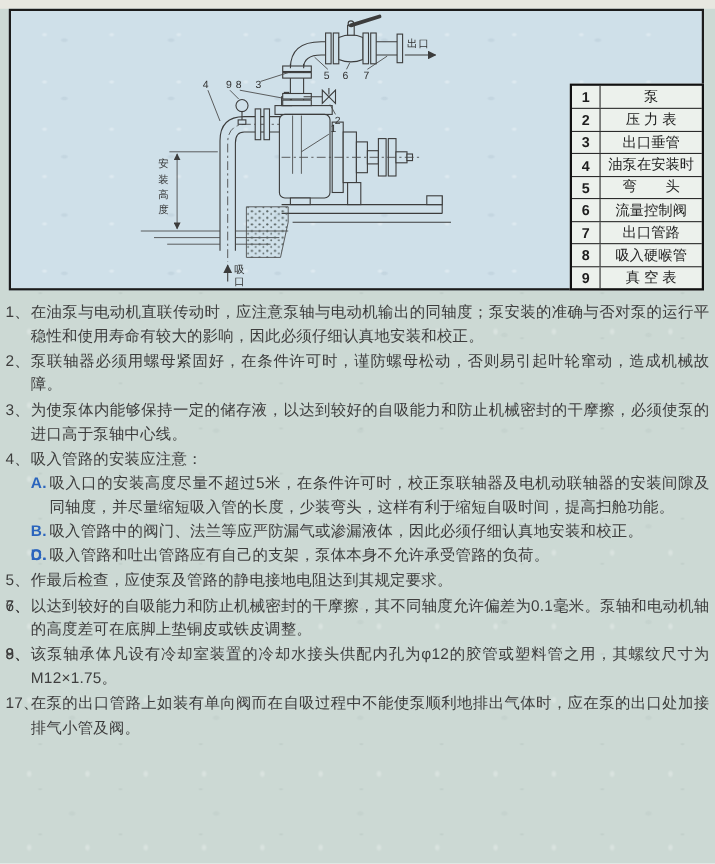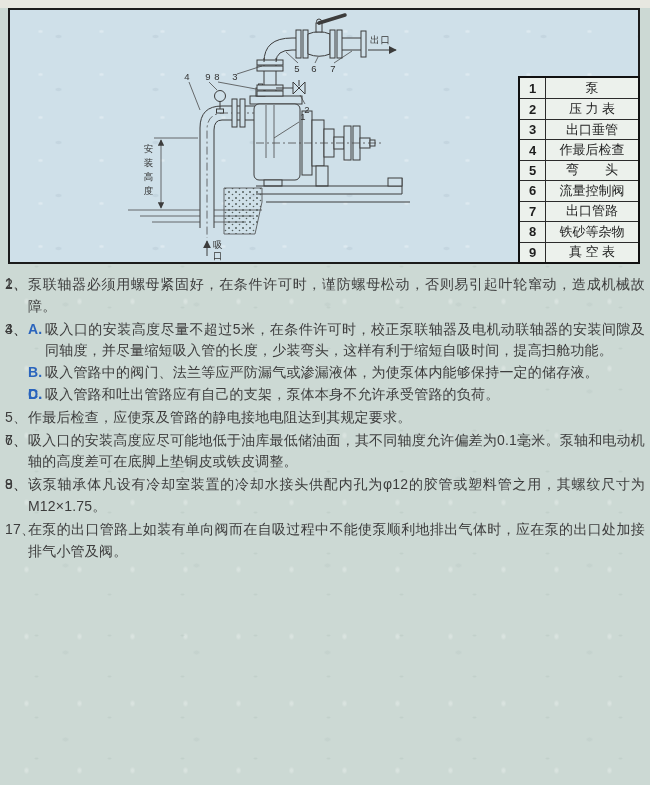--- a/index.html
+++ b/index.html
@@ -199,56 +199,56 @@
       <div class="pt-row">
           <div class="pt-no">2</div>
           <div class="pt-name">压 力 表</div>
         </div>
       <div class="pt-row">
           <div class="pt-no">3</div>
           <div class="pt-name">出口垂管</div>
         </div>
       <div class="pt-row">
           <div class="pt-no">4</div>
-          <div class="pt-name">作最后检查</div>
+          <div class="pt-name">油泵在安装时</div>
         </div>
       <div class="pt-row">
           <div class="pt-no">5</div>
           <div class="pt-name">弯　　头</div>
         </div>
       <div class="pt-row">
           <div class="pt-no">6</div>
           <div class="pt-name">流量控制阀</div>
         </div>
       <div class="pt-row">
           <div class="pt-no">7</div>
           <div class="pt-name">出口管路</div>
         </div>
       <div class="pt-row">
           <div class="pt-no">8</div>
-          <div class="pt-name">铁砂等杂物</div>
+          <div class="pt-name">吸入硬喉管</div>
         </div>
       <div class="pt-row">
           <div class="pt-no">9</div>
           <div class="pt-name">真 空 表</div>
         </div>
     </div>
   </div>
 
   <div class="text-area">
-    <div class="item"><span class="item-no">1、</span></div>
+    <div class="item"><span class="item-no">1、</span><span>在油泵与电动机直联传动时，应注意泵轴与电动机输出的同轴度；泵安装的准确与否对泵的运行平稳性和使用寿命有较大的影响，因此必须仔细认真地安装和校正。</span></div>
     <div class="item"><span class="item-no">2、</span><span>泵联轴器必须用螺母紧固好，在条件许可时，谨防螺母松动，否则易引起叶轮窜动，造成机械故障。</span></div>
-    <div class="item"><span class="item-no">3、</span></div>
+    <div class="item"><span class="item-no">3、</span><span>为使泵体内能够保持一定的储存液，以达到较好的自吸能力和防止机械密封的干摩擦，必须使泵的进口高于泵轴中心线。</span></div>
     <div class="item">
-      <span class="item-no">4、</span>
+      <span class="item-no">4、</span><span>吸入管路的安装应注意：</span>
       <div class="sub"><span class="sub-letter">A.</span><span>吸入口的安装高度尽量不超过5米，在条件许可时，校正泵联轴器及电机动联轴器的安装间隙及同轴度，并尽量缩短吸入管的长度，少装弯头，这样有利于缩短自吸时间，提高扫舱功能。</span></div>
-      <div class="sub"><span class="sub-letter">B.</span><span>吸入管路中的阀门、法兰等应严防漏气或渗漏液体，为使泵体内能够保持一定的储存液。</span></div>
+      <div class="sub"><span class="sub-letter">B.</span><span>吸入管路中的阀门、法兰等应严防漏气或渗漏液体，因此必须仔细认真地安装和校正。</span></div>
       <div class="sub"><span class="sub-letter">C.</span></div>
       <div class="sub"><span class="sub-letter">D.</span><span>吸入管路和吐出管路应有自己的支架，泵体本身不允许承受管路的负荷。</span></div>
     </div>
     <div class="item"><span class="item-no">5、</span><span>作最后检查，应使泵及管路的静电接地电阻达到其规定要求。</span></div>
     <div class="item"><span class="item-no">6、</span></div>
-    <div class="item"><span class="item-no">7、</span><span>吸入口的安装高度应尽可能地低于油库最低储油面，其不同轴度允许偏差为0.1毫米。泵轴和电动机轴的高度差可在底脚上垫铜皮或铁皮调整。</span></div>
+    <div class="item"><span class="item-no">7、</span><span>以达到较好的自吸能力和防止机械密封的干摩擦，其不同轴度允许偏差为0.1毫米。泵轴和电动机轴的高度差可在底脚上垫铜皮或铁皮调整。</span></div>
     <div class="item"><span class="item-no">8、</span></div>
     <div class="item"><span class="item-no">9、</span><span>该泵轴承体凡设有冷却室装置的冷却水接头供配内孔为φ12的胶管或塑料管之用，其螺纹尺寸为M12×1.75。</span></div>
     <div class="item"><span class="item-no">17、</span><span>在泵的出口管路上如装有单向阀而在自吸过程中不能使泵顺利地排出气体时，应在泵的出口处加接排气小管及阀。</span></div>
   </div>
 </div>
 
 </body></html>

